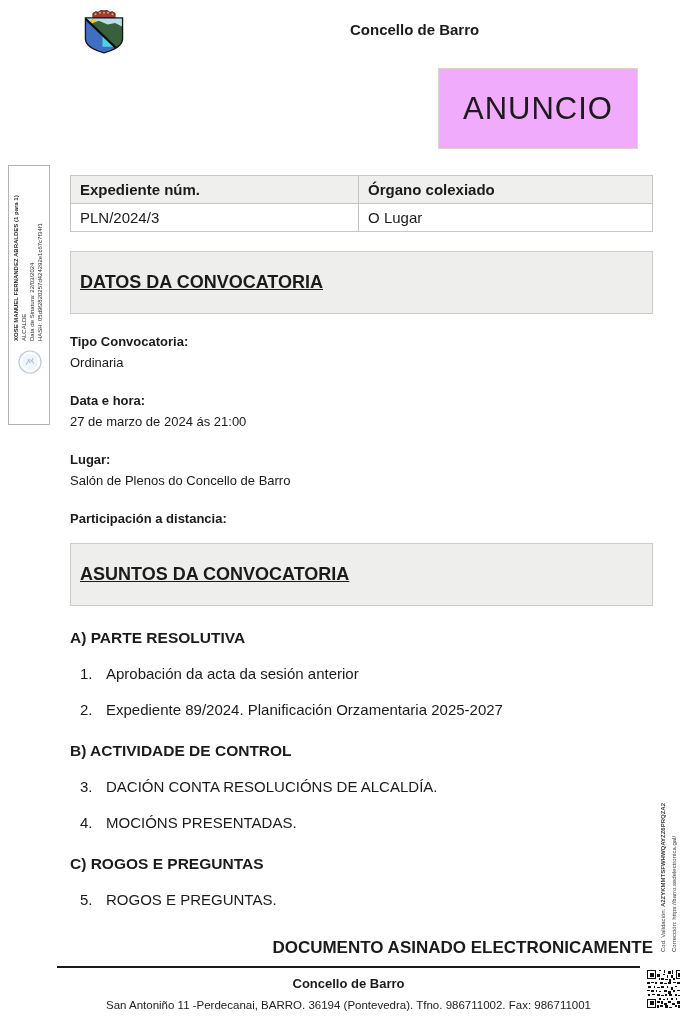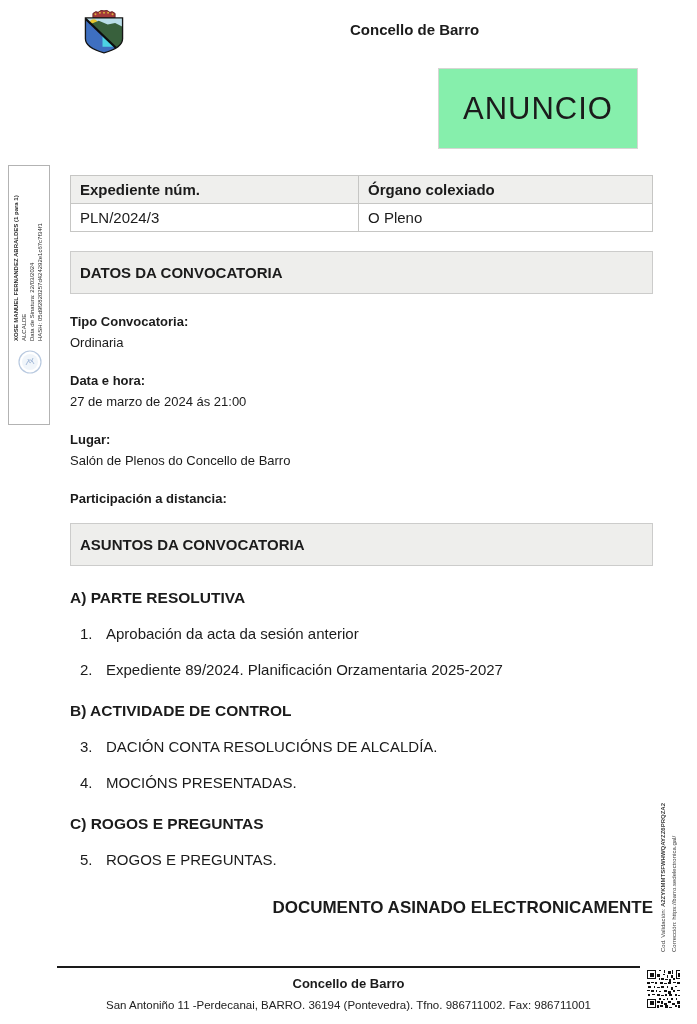--- a/index.html
+++ b/index.html
@@ -5,42 +5,42 @@
   html,body{margin:0;padding:0;background:#ffffff;}
   .page{
     position:relative;width:680px;height:1024px;background:#fff;overflow:hidden;
     font-family:"Liberation Sans",sans-serif;color:#1b1b1b;
   }
   
   .logo{position:absolute;left:78px;top:2px;width:52px;height:60px;}
   .org-title{position:absolute;left:350px;top:21px;font-size:15px;font-weight:bold;}
   .anuncio-box{
     position:absolute;left:438px;top:68px;width:198px;height:79px;
-    background:#86efac;border:1px solid #d6d6d3;
+    background:#f0abfc;border:1px solid #d6d6d3;
     display:flex;align-items:center;justify-content:center;
     font-size:31px;letter-spacing:1px;color:#1b1b1b;
   }
   
   .sig-box{position:absolute;left:8px;top:165px;width:40px;height:258px;border:1px solid #b3b3b3;background:#fff;}
   .sig-text{
     position:absolute;left:3px;top:20px;width:155px;height:34px;
     transform-origin:0 0;transform:rotate(-90deg) translateX(-155px);
     font-size:6px;line-height:8px;color:#2a2a2a;white-space:nowrap;
   }
   .sig-name{font-weight:bold;}
   .seal{position:absolute;left:8px;top:183px;width:26px;height:26px;opacity:.6;}
   
   .content{position:absolute;left:57px;top:170px;width:583px;margin-left:13px;}
   table.exp{width:100%;border-collapse:collapse;margin-top:5px;font-size:15px;}
   table.exp th,table.exp td{border:1px solid #c6c6c4;padding:5px 9px;text-align:left;}
   table.exp th{background:#efefed;font-weight:bold;}
   table.exp .c1{width:49.5%;}
   .band{
     margin-top:19px;background:var(--band-bg,#eeeeec);border:1px solid #cccccb;
-    font-weight:bold;font-size:15px;padding:12px 9px;
+    font-weight:bold;font-size:18px;padding:20px 9px;text-decoration:underline;
   }
   .band.asuntos{margin-top:14px;}
   .field{margin-top:17px;font-size:13px;}
   .f-label{font-weight:bold;line-height:21px;}
   .f-value{line-height:21px;}
   .agenda-heading{margin-top:22px;font-weight:bold;font-size:15.5px;line-height:19px;}
   .agenda-item{margin-top:17px;font-size:15px;line-height:19px;display:flex;}
   .agenda-item .num{width:26px;padding-left:10px;flex:0 0 auto;}
   .signed-note{margin-top:29px;text-align:right;font-weight:bold;font-size:17px;}
   
@@ -107,21 +107,21 @@
     <table class="exp">
       <thead>
         <tr>
           <th class="c1">Expediente núm.</th>
           <th>Órgano colexiado</th>
         </tr>
       </thead>
       <tbody>
         <tr>
           <td>PLN/2024/3</td>
-          <td>O Pleno</td>
+          <td>O Lugar</td>
         </tr>
       </tbody>
     </table>
 
     <div class="band">DATOS DA CONVOCATORIA</div>
 
     <div class="field">
       <div class="f-label">Tipo Convocatoria:</div>
       <div class="f-value">Ordinaria</div>
     </div>

